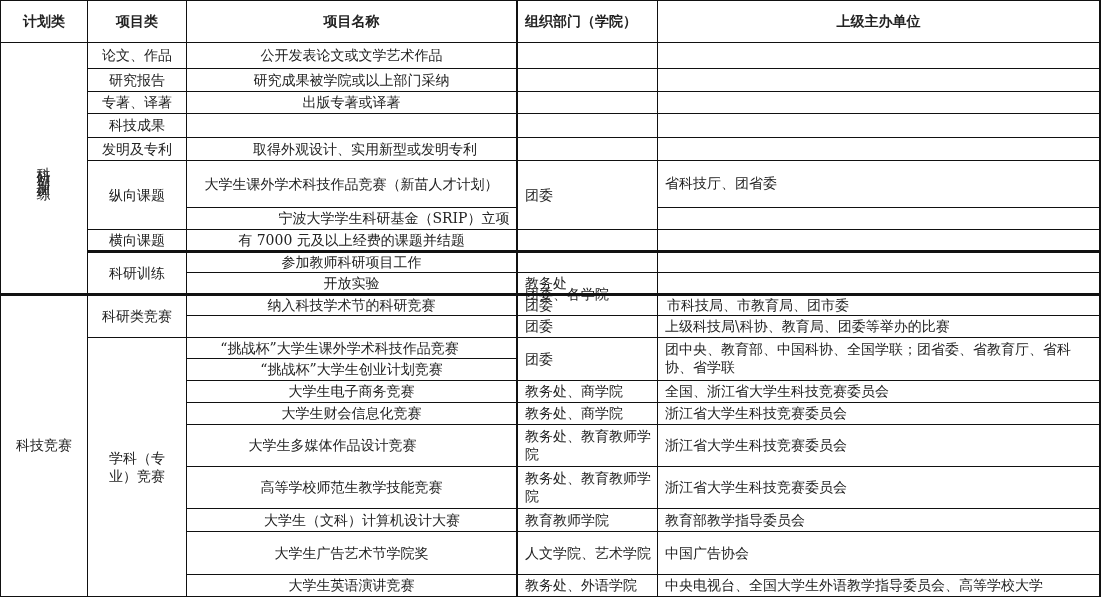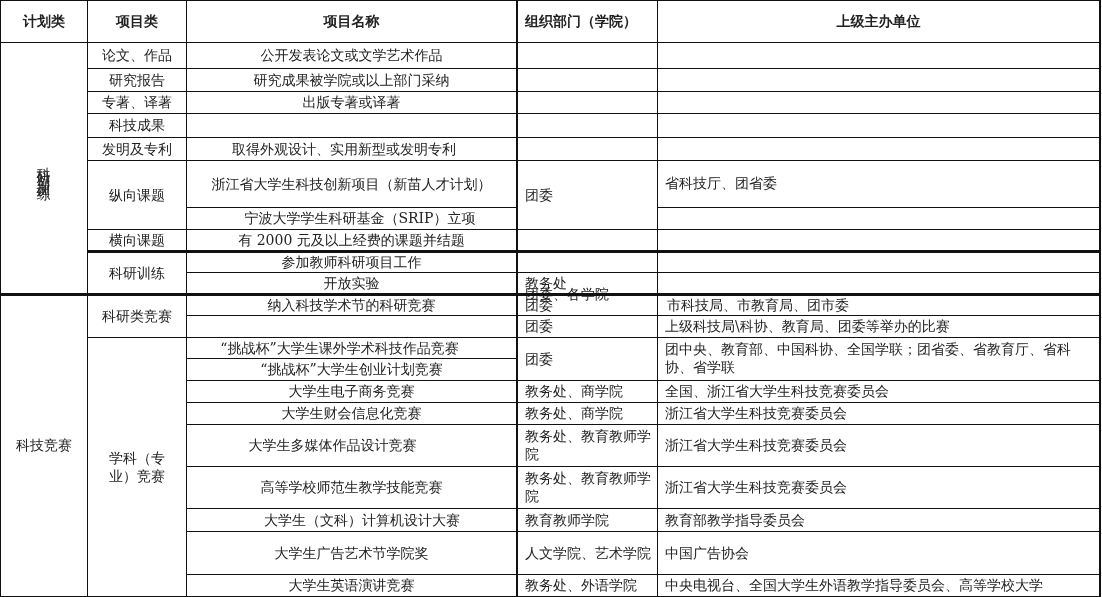--- a/index.html
+++ b/index.html
@@ -37,24 +37,24 @@
   <div class="cell c" style="left:88px;top:91px;width:98px;height:22px;">专著、译著</div>
   <div class="cell c" style="left:88px;top:113px;width:98px;height:24px;">科技成果</div>
   <div class="cell c" style="left:88px;top:137px;width:98px;height:23px;">发明及专利</div>
   <div class="cell c" style="left:88px;top:160px;width:98px;height:69px;">纵向课题</div>
   <div class="cell c" style="left:88px;top:229px;width:98px;height:22px;">横向课题</div>
   <div class="cell c" style="left:88px;top:251px;width:98px;height:43px;">科研训练</div>
 
   <div class="cell c" style="left:186px;top:42px;width:331px;height:26px;">公开发表论文或文学艺术作品</div>
   <div class="cell c" style="left:186px;top:68px;width:331px;height:23px;">研究成果被学院或以上部门采纳</div>
   <div class="cell c" style="left:186px;top:91px;width:331px;height:22px;">出版专著或译著</div>
-  <div class="cell c" style="left:181px;top:137px;width:326px;height:23px;">取得外观设计、实用新型或发明专利</div>
-  <div class="cell c" style="left:186px;top:160px;width:331px;height:47px;">浙江省大学生科技创新项目（新苗人才计划）</div>
-  <div class="cell c" style="left:168px;top:207px;width:384px;height:22px;">宁波大学学生科研基金（SRIP）立项</div>
-  <div class="cell c" style="left:186px;top:229px;width:331px;height:22px;">有 2000 元及以上经费的课题并结题</div>
+  <div class="cell c" style="left:202px;top:137px;width:326px;height:23px;">取得外观设计、实用新型或发明专利</div>
+  <div class="cell c" style="left:186px;top:160px;width:331px;height:47px;">大学生课外学术科技作品竞赛（新苗人才计划）</div>
+  <div class="cell c" style="left:202px;top:207px;width:384px;height:22px;">宁波大学学生科研基金（SRIP）立项</div>
+  <div class="cell c" style="left:186px;top:229px;width:331px;height:22px;">有 7000 元及以上经费的课题并结题</div>
   <div class="cell c" style="left:186px;top:251px;width:331px;height:21px;">参加教师科研项目工作</div>
   <div class="cell c" style="left:186px;top:272px;width:331px;height:22px;">开放实验</div>
 
   <div class="cell l" style="left:517px;top:160px;width:140px;height:69px;">团委</div>
   <div class="cell l" style="left:517px;top:251px;width:140px;height:21px;margin-top:32px;">团委、各学院</div>
   <div class="cell l" style="left:517px;top:272px;width:140px;height:22px;">教务处</div>
 
   <div class="cell l" style="left:657px;top:160px;width:443px;height:47px;align-items:flex-start;padding-top:14px;">省科技厅、团省委</div>
 
   <div class="cell c" style="left:0;top:294px;width:88px;height:302px;">科技竞赛</div>

